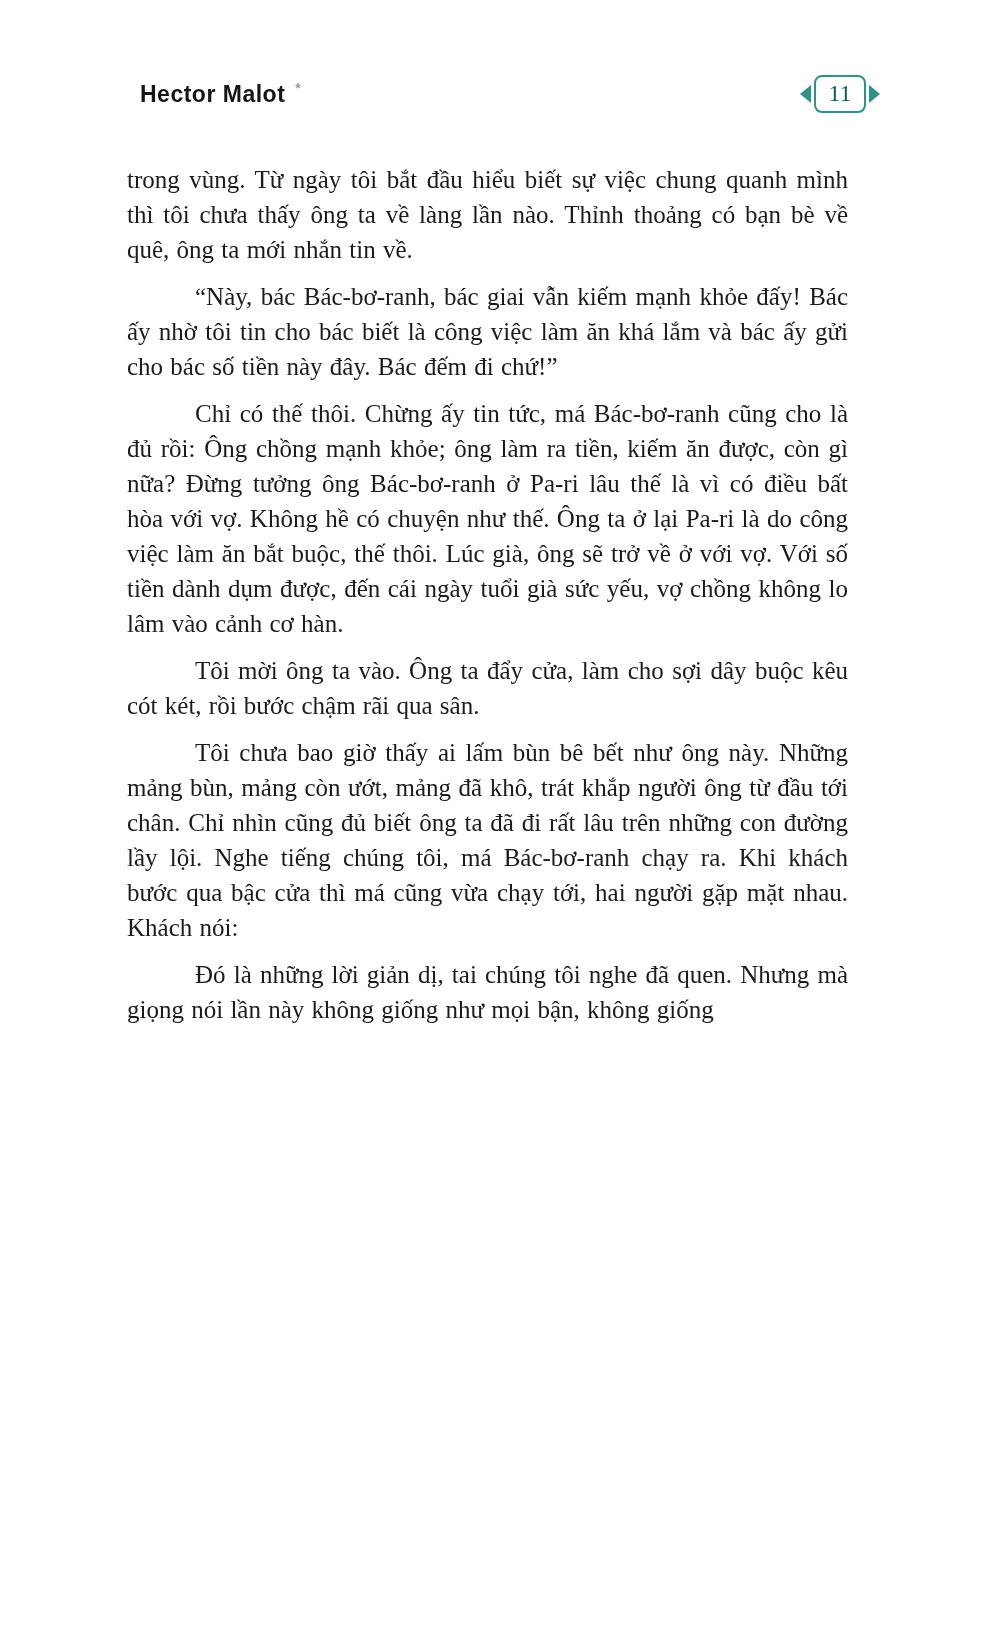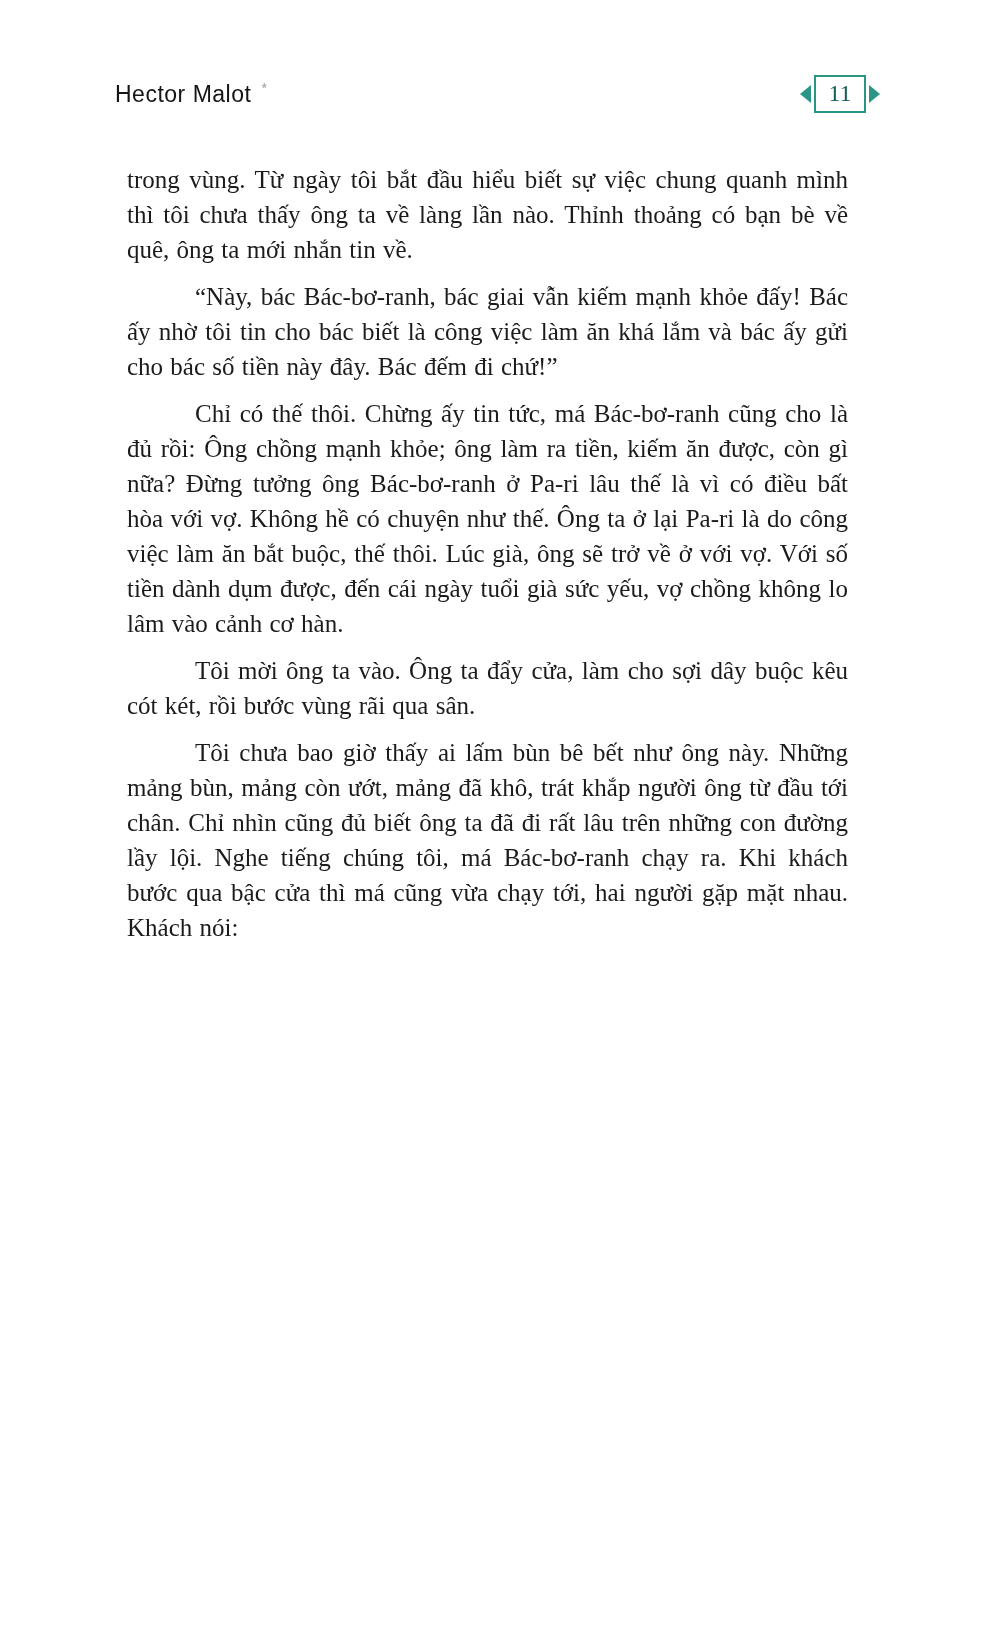--- a/index.html
+++ b/index.html
@@ -21,24 +21,25 @@
     top: 72px;
     left: 115px;
     right: 120px;
     height: 44px;
     display: flex;
     align-items: center;
     justify-content: space-between;
   }
   .author {
     font-family: "Liberation Sans", sans-serif;
-    font-weight: normal;
+    font-weight: bold;
     font-size: 23px;
     letter-spacing: 0.5px;
     color: #151515;
+    margin-left: 25px;
   }
   .author .artifact {
     font-size: 14px;
     color: #9a9a9a;
     margin-left: 10px;
     vertical-align: super;
   }
   .page-badge {
     display: flex;
     align-items: center;
@@ -48,21 +49,21 @@
     height: 0;
     border-top: 9px solid transparent;
     border-bottom: 9px solid transparent;
   }
   .tri-left  { border-right: 11px solid var(--accent); margin-right: 3px; }
   .tri-right { border-left: 11px solid var(--accent);  margin-left: 3px; }
   .num-box {
     min-width: 52px;
     padding: 1px 12px 3px 12px;
     border: 2.5px solid var(--accent);
-    border-radius: 0;
+    border-radius: 8px;
     text-align: center;
     font-family: "Liberation Serif", serif;
     font-size: 24px;
     color: #155e55;
     line-height: 30px;
   }
 
   
   .page-body {
     position: absolute;
@@ -92,15 +93,16 @@
     <span class="num-box">11</span>
     <span class="tri tri-right"></span>
   </div>
 </header>
 
 <main class="page-body">
 
 <p class="para">trong vùng. Từ ngày tôi bắt đầu hiểu biết sự việc chung quanh mình thì tôi chưa thấy ông ta về làng lần nào. Thỉnh thoảng có bạn bè về quê, ông ta mới nhắn tin về.</p>
     <p class="para indent">“Này, bác Bác-bơ-ranh, bác giai vẫn kiếm mạnh khỏe đấy! Bác ấy nhờ tôi tin cho bác biết là công việc làm ăn khá lắm và bác ấy gửi cho bác số tiền này đây. Bác đếm đi chứ!”</p>
     <p class="para indent">Chỉ có thế thôi. Chừng ấy tin tức, má Bác-bơ-ranh cũng cho là đủ rồi: Ông chồng mạnh khỏe; ông làm ra tiền, kiếm ăn được, còn gì nữa? Đừng tưởng ông Bác-bơ-ranh ở Pa-ri lâu thế là vì có điều bất hòa với vợ. Không hề có chuyện như thế. Ông ta ở lại Pa-ri là do công việc làm ăn bắt buộc, thế thôi. Lúc già, ông sẽ trở về ở với vợ. Với số tiền dành dụm được, đến cái ngày tuổi già sức yếu, vợ chồng không lo lâm vào cảnh cơ hàn.</p>
-    <p class="para indent">Tôi mời ông ta vào. Ông ta đẩy cửa, làm cho sợi dây buộc kêu cót két, rồi bước vùng rãi qua sân.</p>
+    <p class="para indent">Tôi mời ông ta vào. Ông ta đẩy cửa, làm cho sợi dây buộc kêu cót két, rồi bước chậm rãi qua sân.</p>
     <p class="para indent">Tôi chưa bao giờ thấy ai lấm bùn bê bết như ông này. Những mảng bùn, mảng còn ướt, mảng đã khô, trát khắp người ông từ đầu tới chân. Chỉ nhìn cũng đủ biết ông ta đã đi rất lâu trên những con đường lầy lội. Nghe tiếng chúng tôi, má Bác-bơ-ranh chạy ra. Khi khách bước qua bậc cửa thì má cũng vừa chạy tới, hai người gặp mặt nhau. Khách nói:</p>
+    <p class="para indent">Đó là những lời giản dị, tai chúng tôi nghe đã quen. Nhưng mà giọng nói lần này không giống như mọi bận, không giống</p>
   </main>
 
 </body></html>

